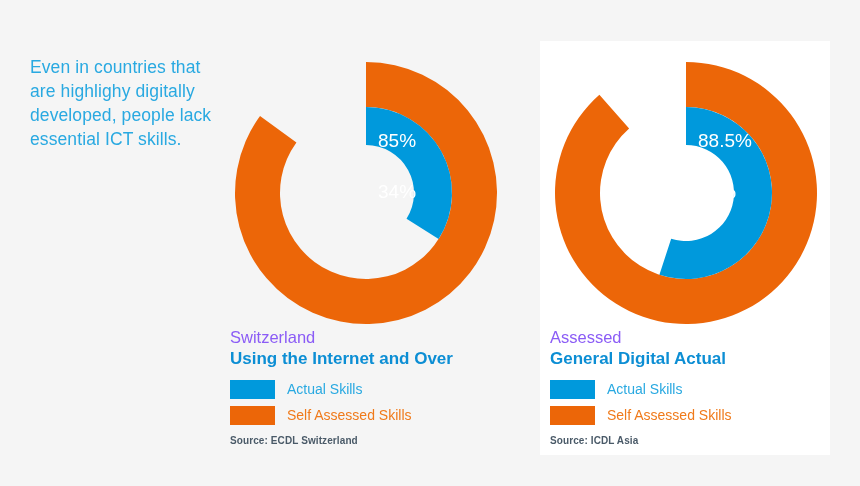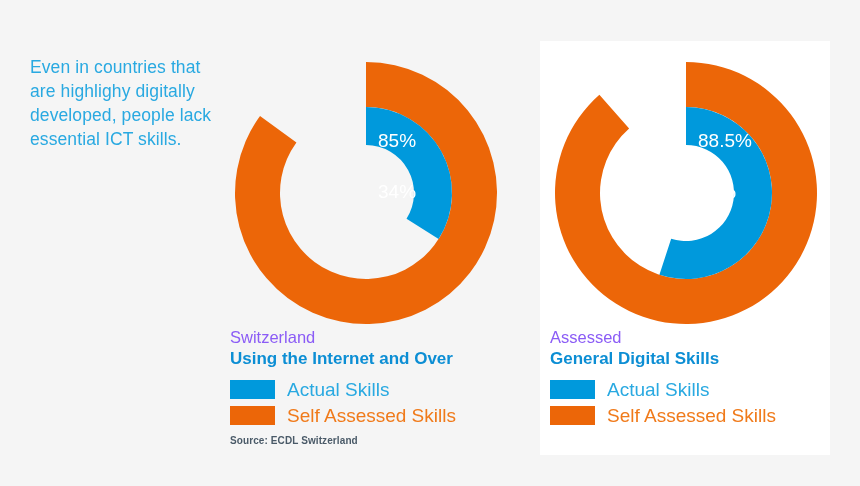--- a/index.html
+++ b/index.html
@@ -104,21 +104,21 @@
   }
   .swatch {
     width: 45px;
     height: 19px;
     flex: 0 0 auto;
   }
   .swatch-blue   { background: #0099dc; }
   .swatch-orange { background: #ec6608; }
   .legend-label {
     margin-left: 12px;
-    font-size: 19px;
+    font-size: 14px;
     line-height: 19px;
   }
   .legend-label.blue   { color: #29a9e1; }
   .legend-label.orange { color: #f07a1a; }
   .source {
     margin-top: 9px;
     font-size: 10px;
     font-weight: bold;
     color: #4a5a68;
     letter-spacing: 0.1px;
@@ -175,27 +175,28 @@
         <g>
           <path id="sg-inner" fill="#0099dc" d="M 138 52 A 86 86 0 1 1 111.42453848375453 219.7908604013832 L 123.16718427000252 183.65071278216737 A 48 48 0 1 0 138 90 Z"></path>
         </g>
         <text id="sg-outer-label" class="pct-label" x="150" y="92">88.5%</text>
         <text id="sg-inner-label" class="pct-label" x="150" y="143">55%</text>
       </svg>
     </div>
 
     <div class="caption">
       <div class="country">Assessed</div>
-      <div class="topic">General Digital Skills</div>
+      <div class="topic">General Digital Actual</div>
       <div class="legend">
         <div class="legend-row">
           <span class="swatch swatch-blue"></span>
           <span class="legend-label blue">Actual Skills</span>
         </div>
         <div class="legend-row">
           <span class="swatch swatch-orange"></span>
           <span class="legend-label orange">Self Assessed Skills</span>
         </div>
       </div>
+      <div class="source">Source: ICDL Asia</div>
     </div>
   </div>
 
 </div>
 
 </body></html>

